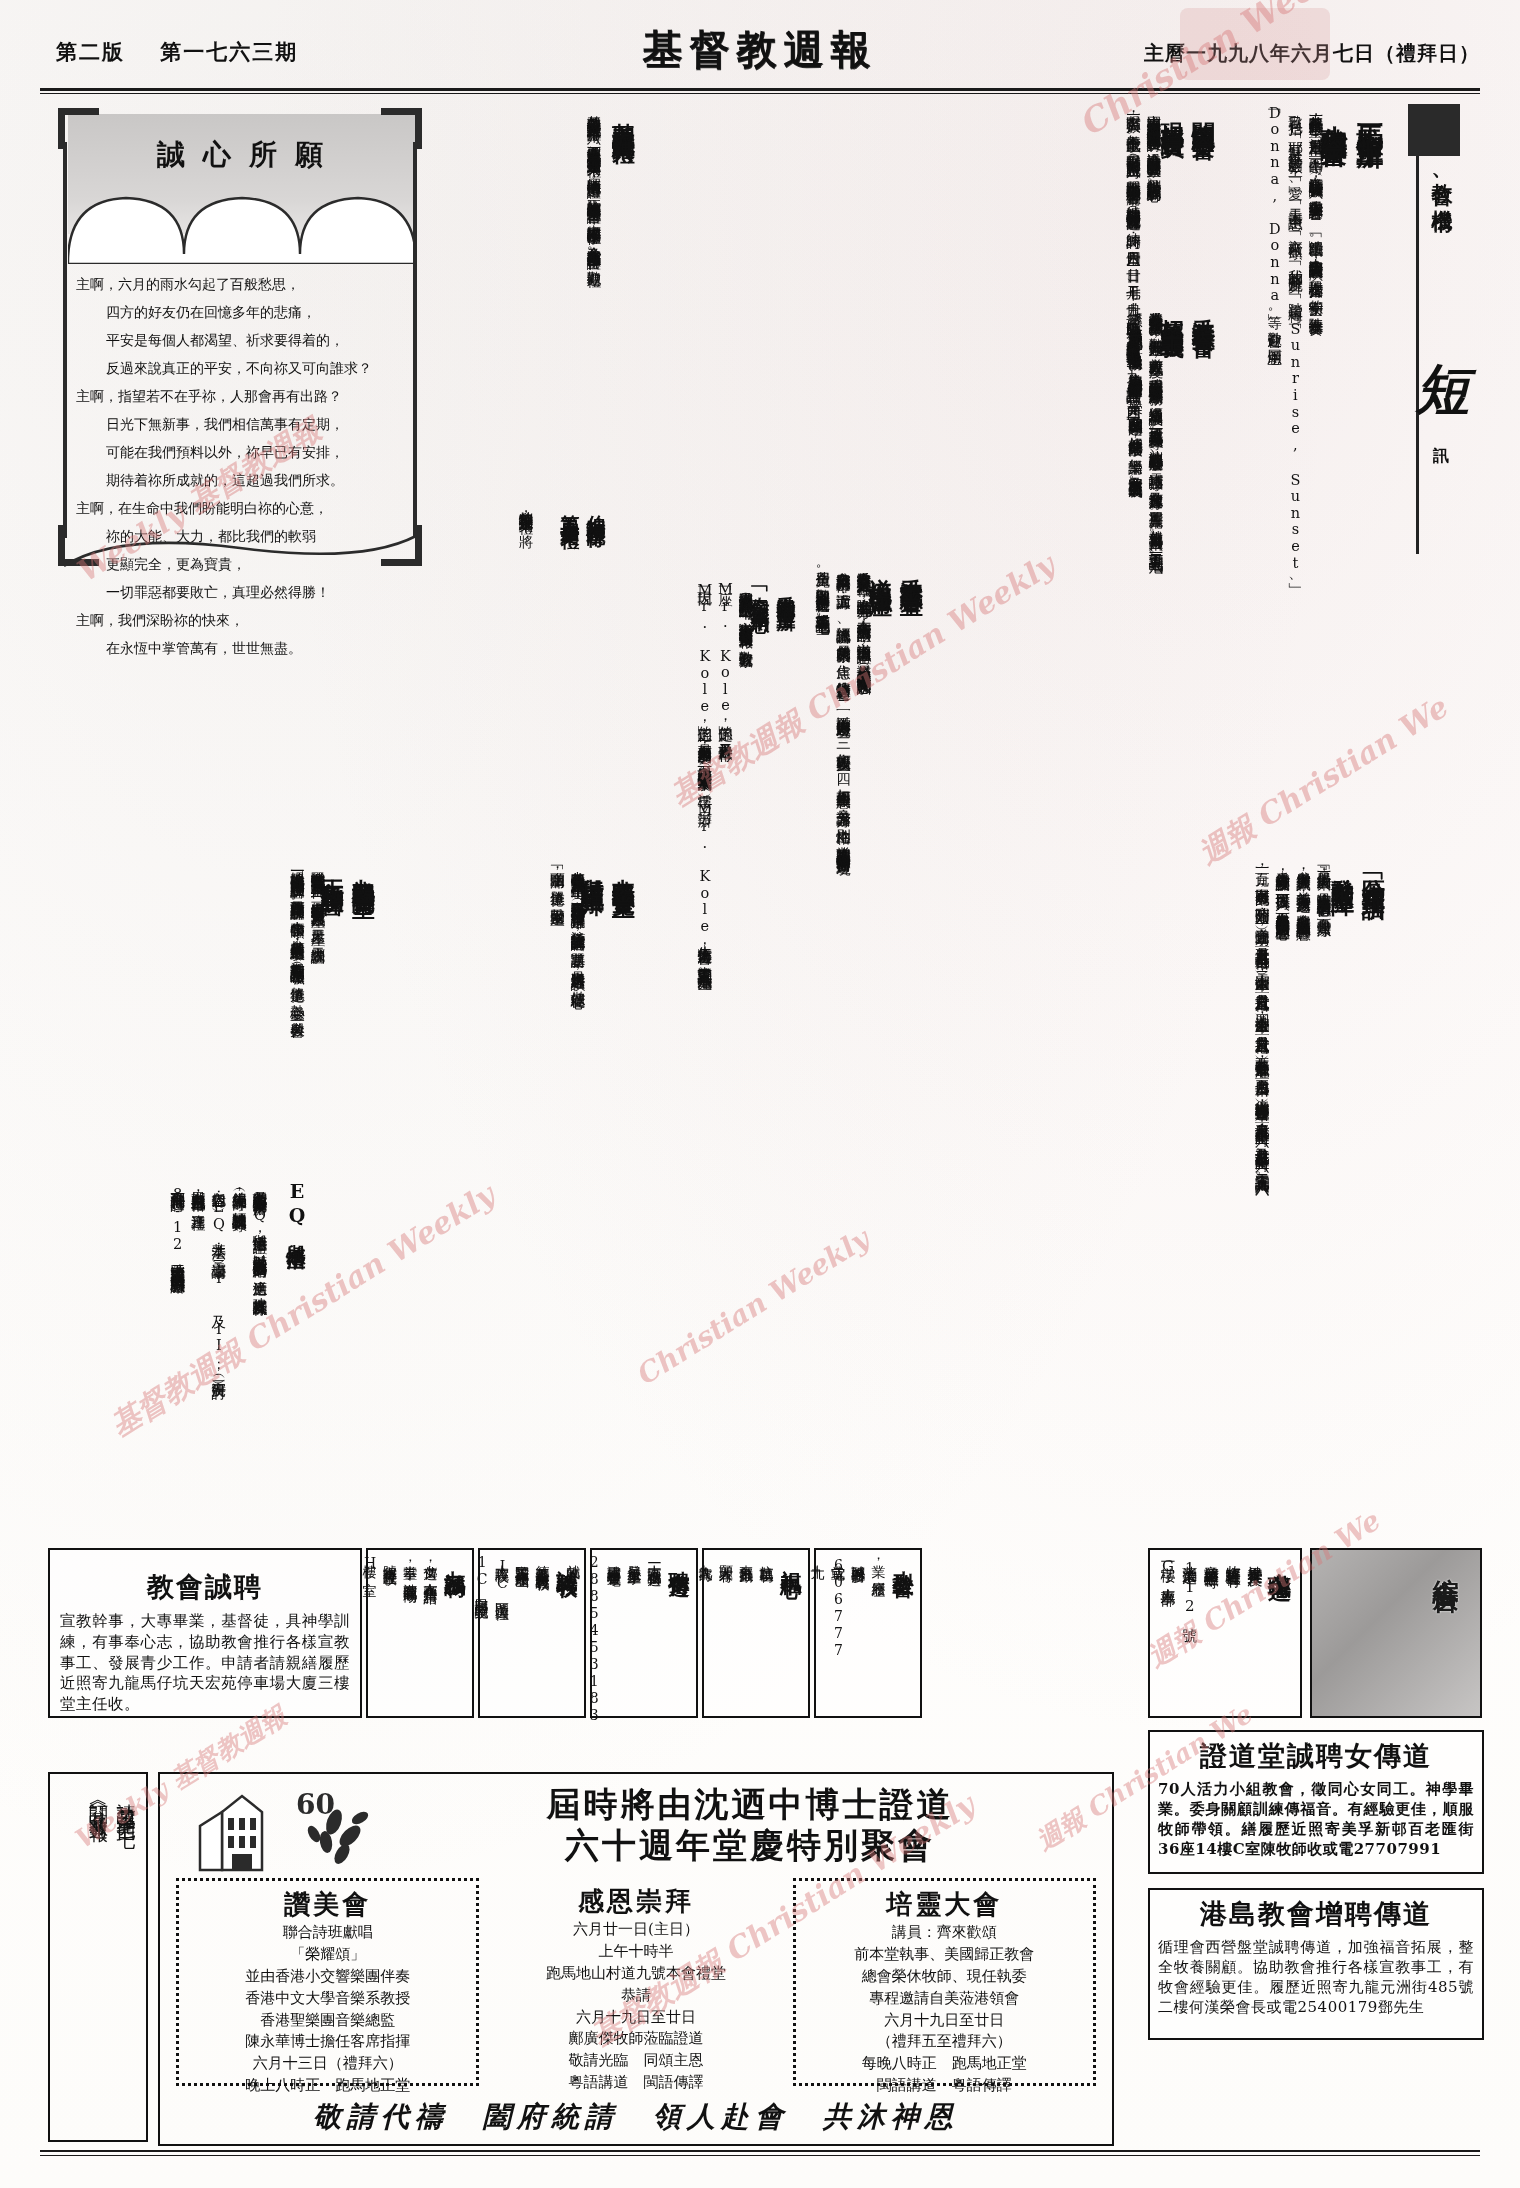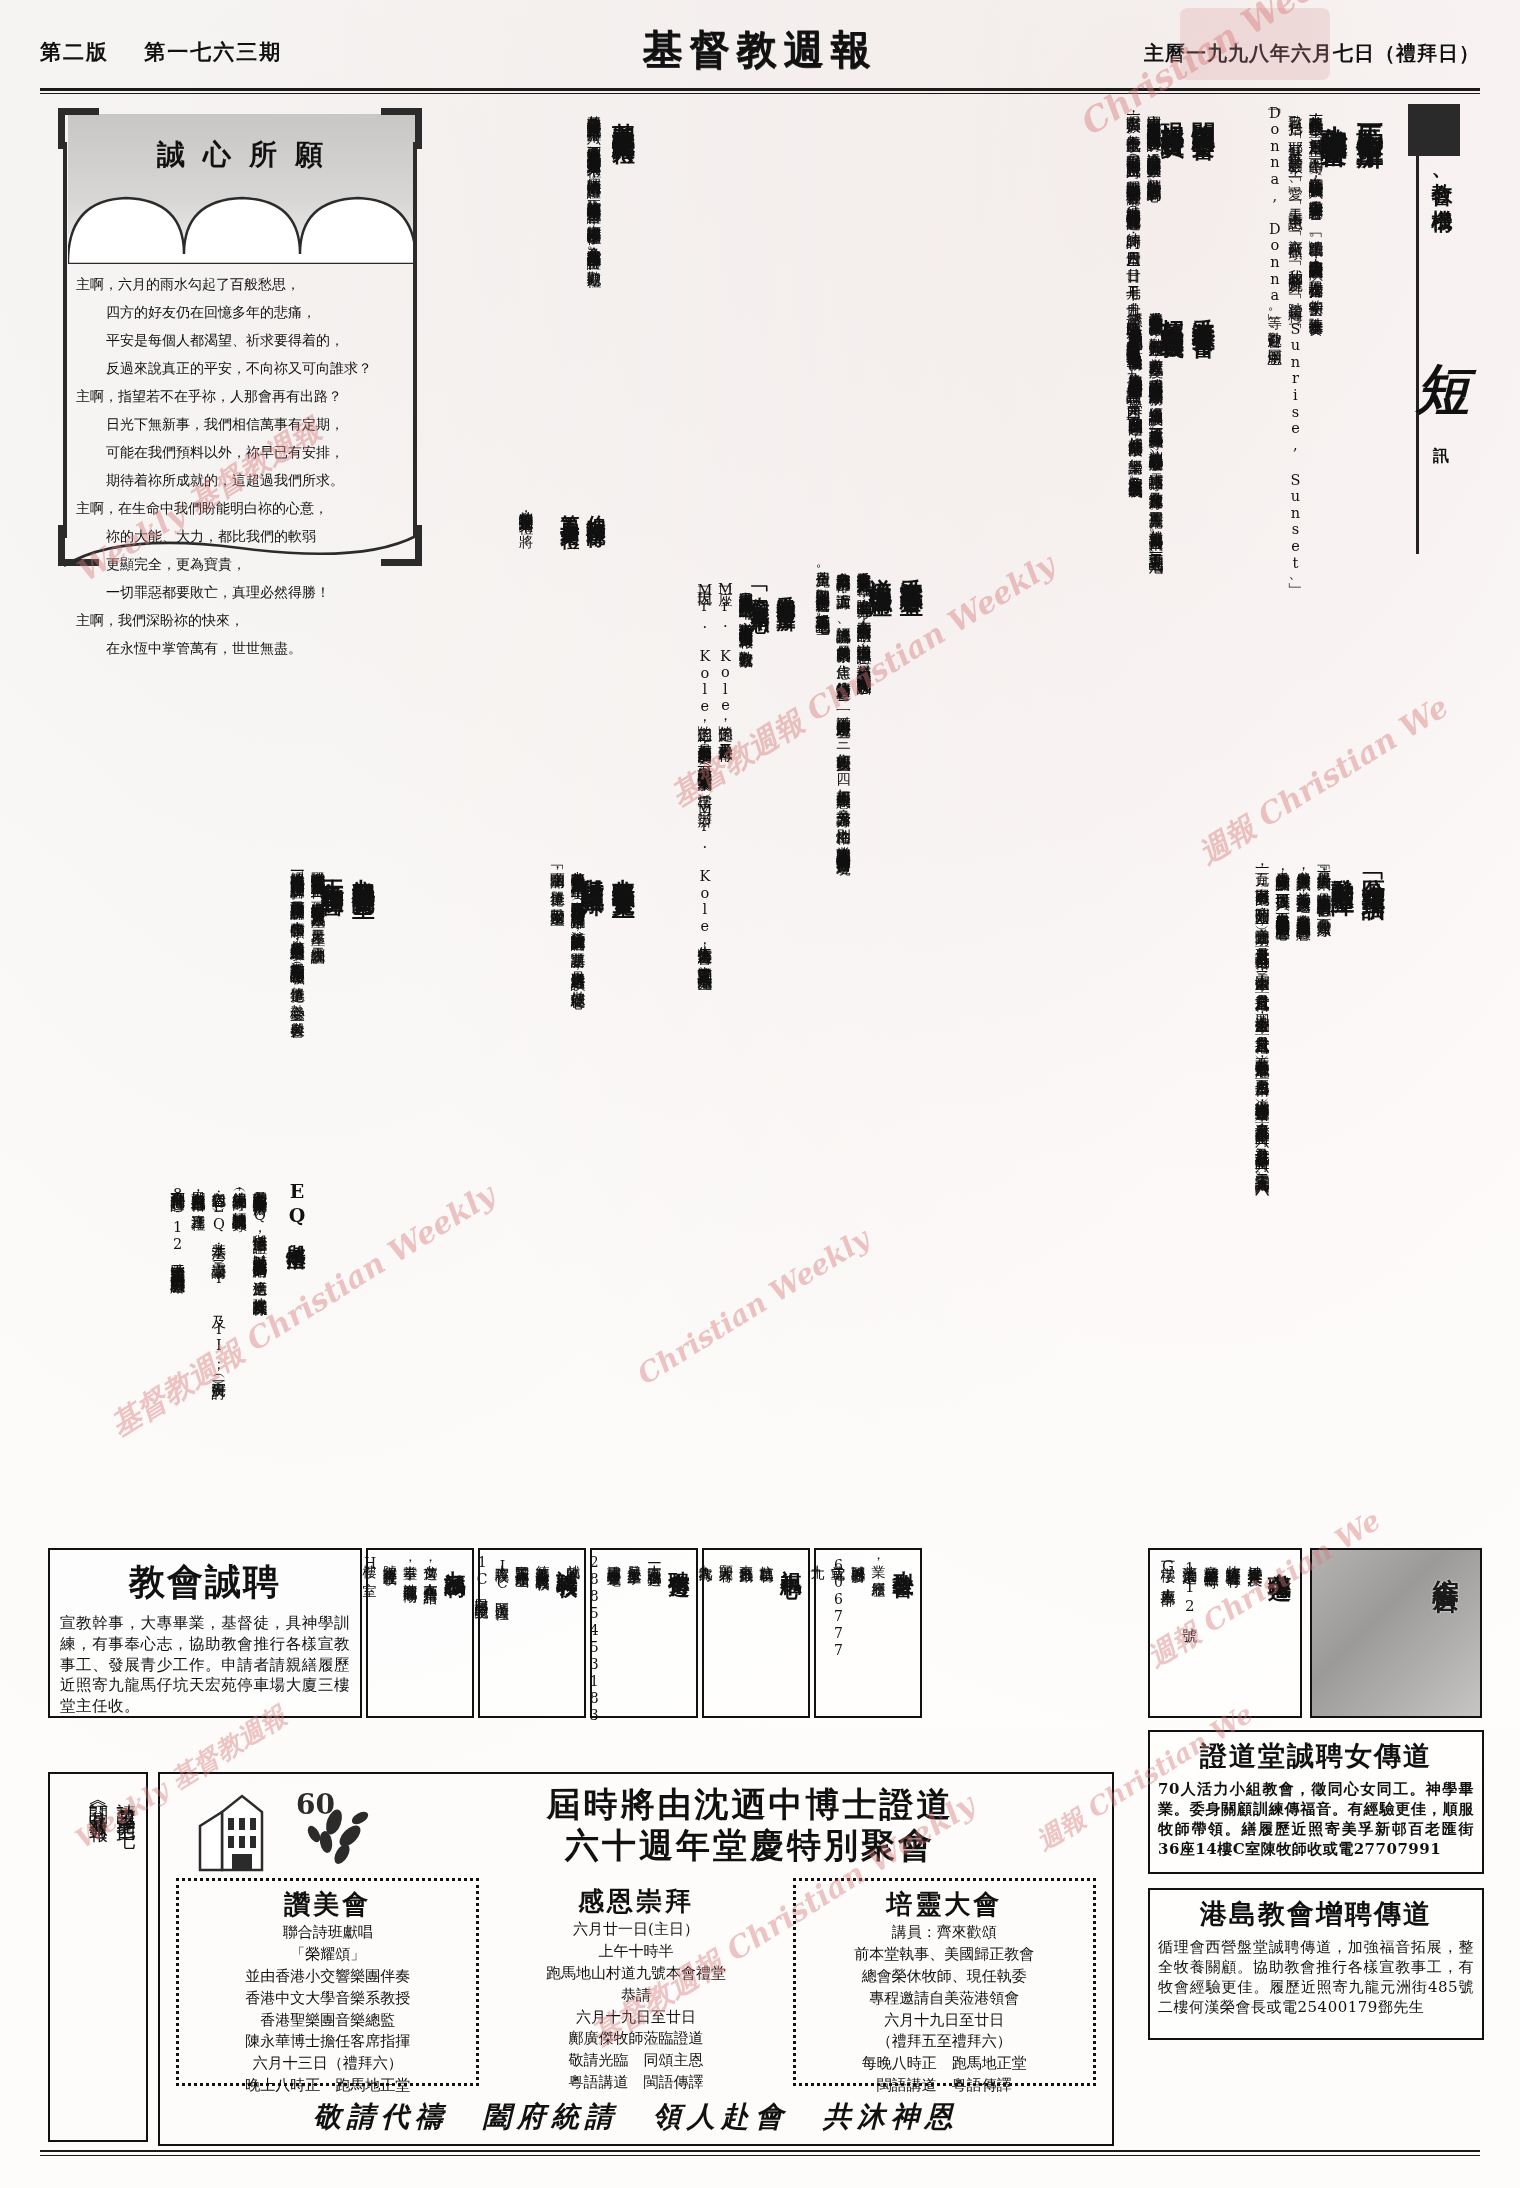--- a/index.html
+++ b/index.html
@@ -10,21 +10,21 @@
   }
   .page{
     position:absolute;inset:0;
     background:
       radial-gradient(ellipse at 20% 12%, rgba(200,190,185,0.18) 0%, rgba(255,255,255,0) 60%),
       radial-gradient(ellipse at 78% 8%, rgba(214,186,186,0.22) 0%, rgba(255,255,255,0) 55%),
       linear-gradient(180deg,#fdfcfb 0%, #fffefd 40%, #fdfcfa 100%);
   }
   
   .masthead{position:absolute;left:40px;top:22px;width:1440px;height:58px;}
-  .mh-left{position:absolute;left:0;top:16px;font-size:21px;font-weight:bold;letter-spacing:2px;}
+  .mh-left{position:absolute;left:16px;top:16px;font-size:21px;font-weight:bold;letter-spacing:2px;}
   .mh-left span{margin-right:26px;}
   .mh-title{
     position:absolute;left:50%;transform:translateX(-50%);top:0px;
     font-family:"DejaVu Serif","Liberation Serif",serif;
     font-size:40px;font-weight:bold;letter-spacing:7px;
     text-shadow:0.5px 0.5px 0 #333;
   }
   .mh-right{position:absolute;right:0;top:18px;font-size:20px;font-weight:bold;letter-spacing:1px;}
   .rule{position:absolute;left:40px;width:1440px;background:#1a1a1a;}
   .rule.r1{top:88px;height:3px;}
@@ -244,21 +244,21 @@
     <div class="corner bl"></div>
     <div class="corner br"></div>
     <div class="vbar" style="left:13px;top:40px;height:396px;"></div>
     <div class="vbar" style="right:13px;top:40px;height:396px;"></div>
     <svg style="position:absolute;left:8px;bottom:2px;width:364px;height:42px;" viewBox="0 0 364 42" preserveAspectRatio="none">
       <path d="M6,38 Q60,4 182,20 Q304,36 358,8" fill="none" stroke="#2b2b2b" stroke-width="2.6"></path>
     </svg>
   </div>
 
   <div class="adbox" style="left:48px;top:1548px;width:310px;height:166px;">
-    <div class="adtitle" style="font-size:36px;margin-top:8px;">教會誠聘</div>
+    <div class="adtitle" style="font-size:27px;margin-top:19px;">教會誠聘</div>
     <div class="adbody" style="padding:6px 10px 0;">宣教幹事，大專畢業，基督徒，具神學訓練，有事奉心志，協助教會推行各樣宣教事工、發展青少工作。申請者請親繕履歷近照寄九龍馬仔坑天宏苑停車場大廈三樓堂主任收。</div>
   </div>
 
   <div class="adbox" style="left:366px;top:1548px;width:104px;height:166px;">
     <div style="display:flex;flex-direction:row-reverse;height:100%;padding:4px 3px;box-sizing:border-box;">
       <div class="advtitle" style="font-size:21px;height:100%;">九福誠聘</div>
       <div class="advcol" style="height:100%;font-size:14px;">女傳道，在本會牛頭角請繕</div>
       <div class="advcol" style="height:100%;font-size:14px;">堂事奉，請有龍花園商場</div>
       <div class="advcol" style="height:100%;font-size:14px;">號寄得寶陸主任收</div>
       <div class="advcol" style="height:100%;font-size:14px;">樓H室</div>

